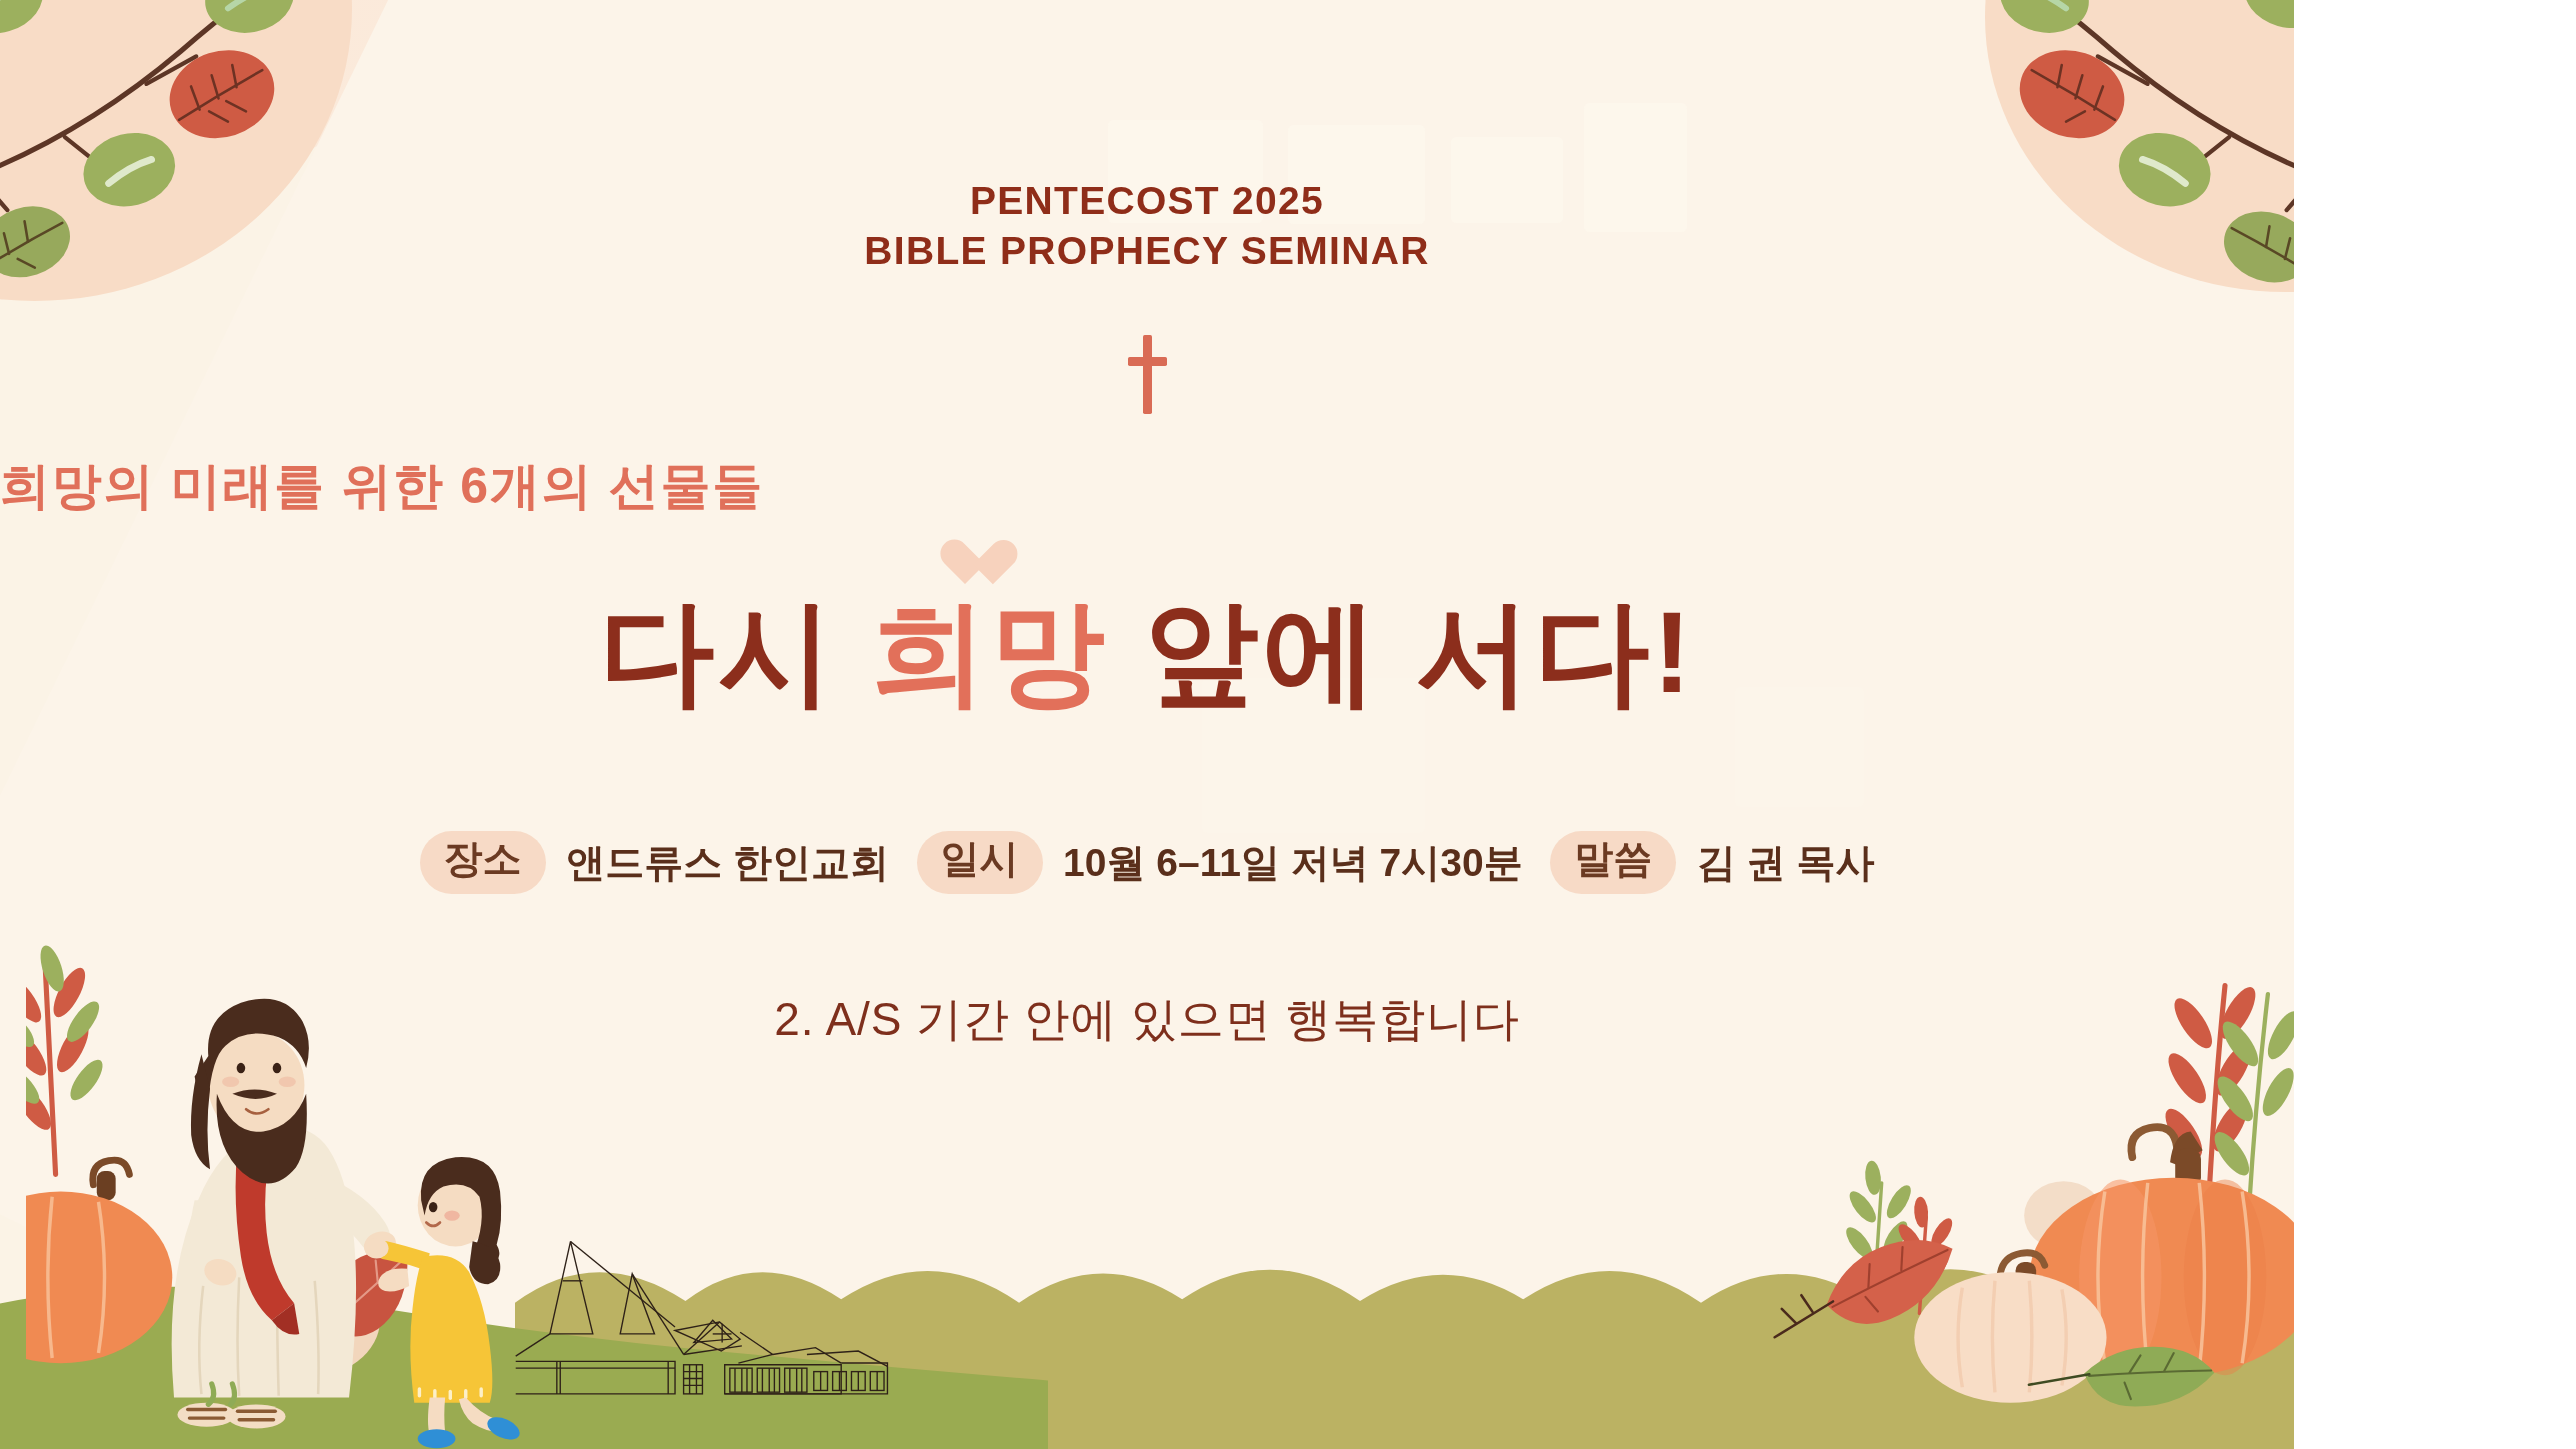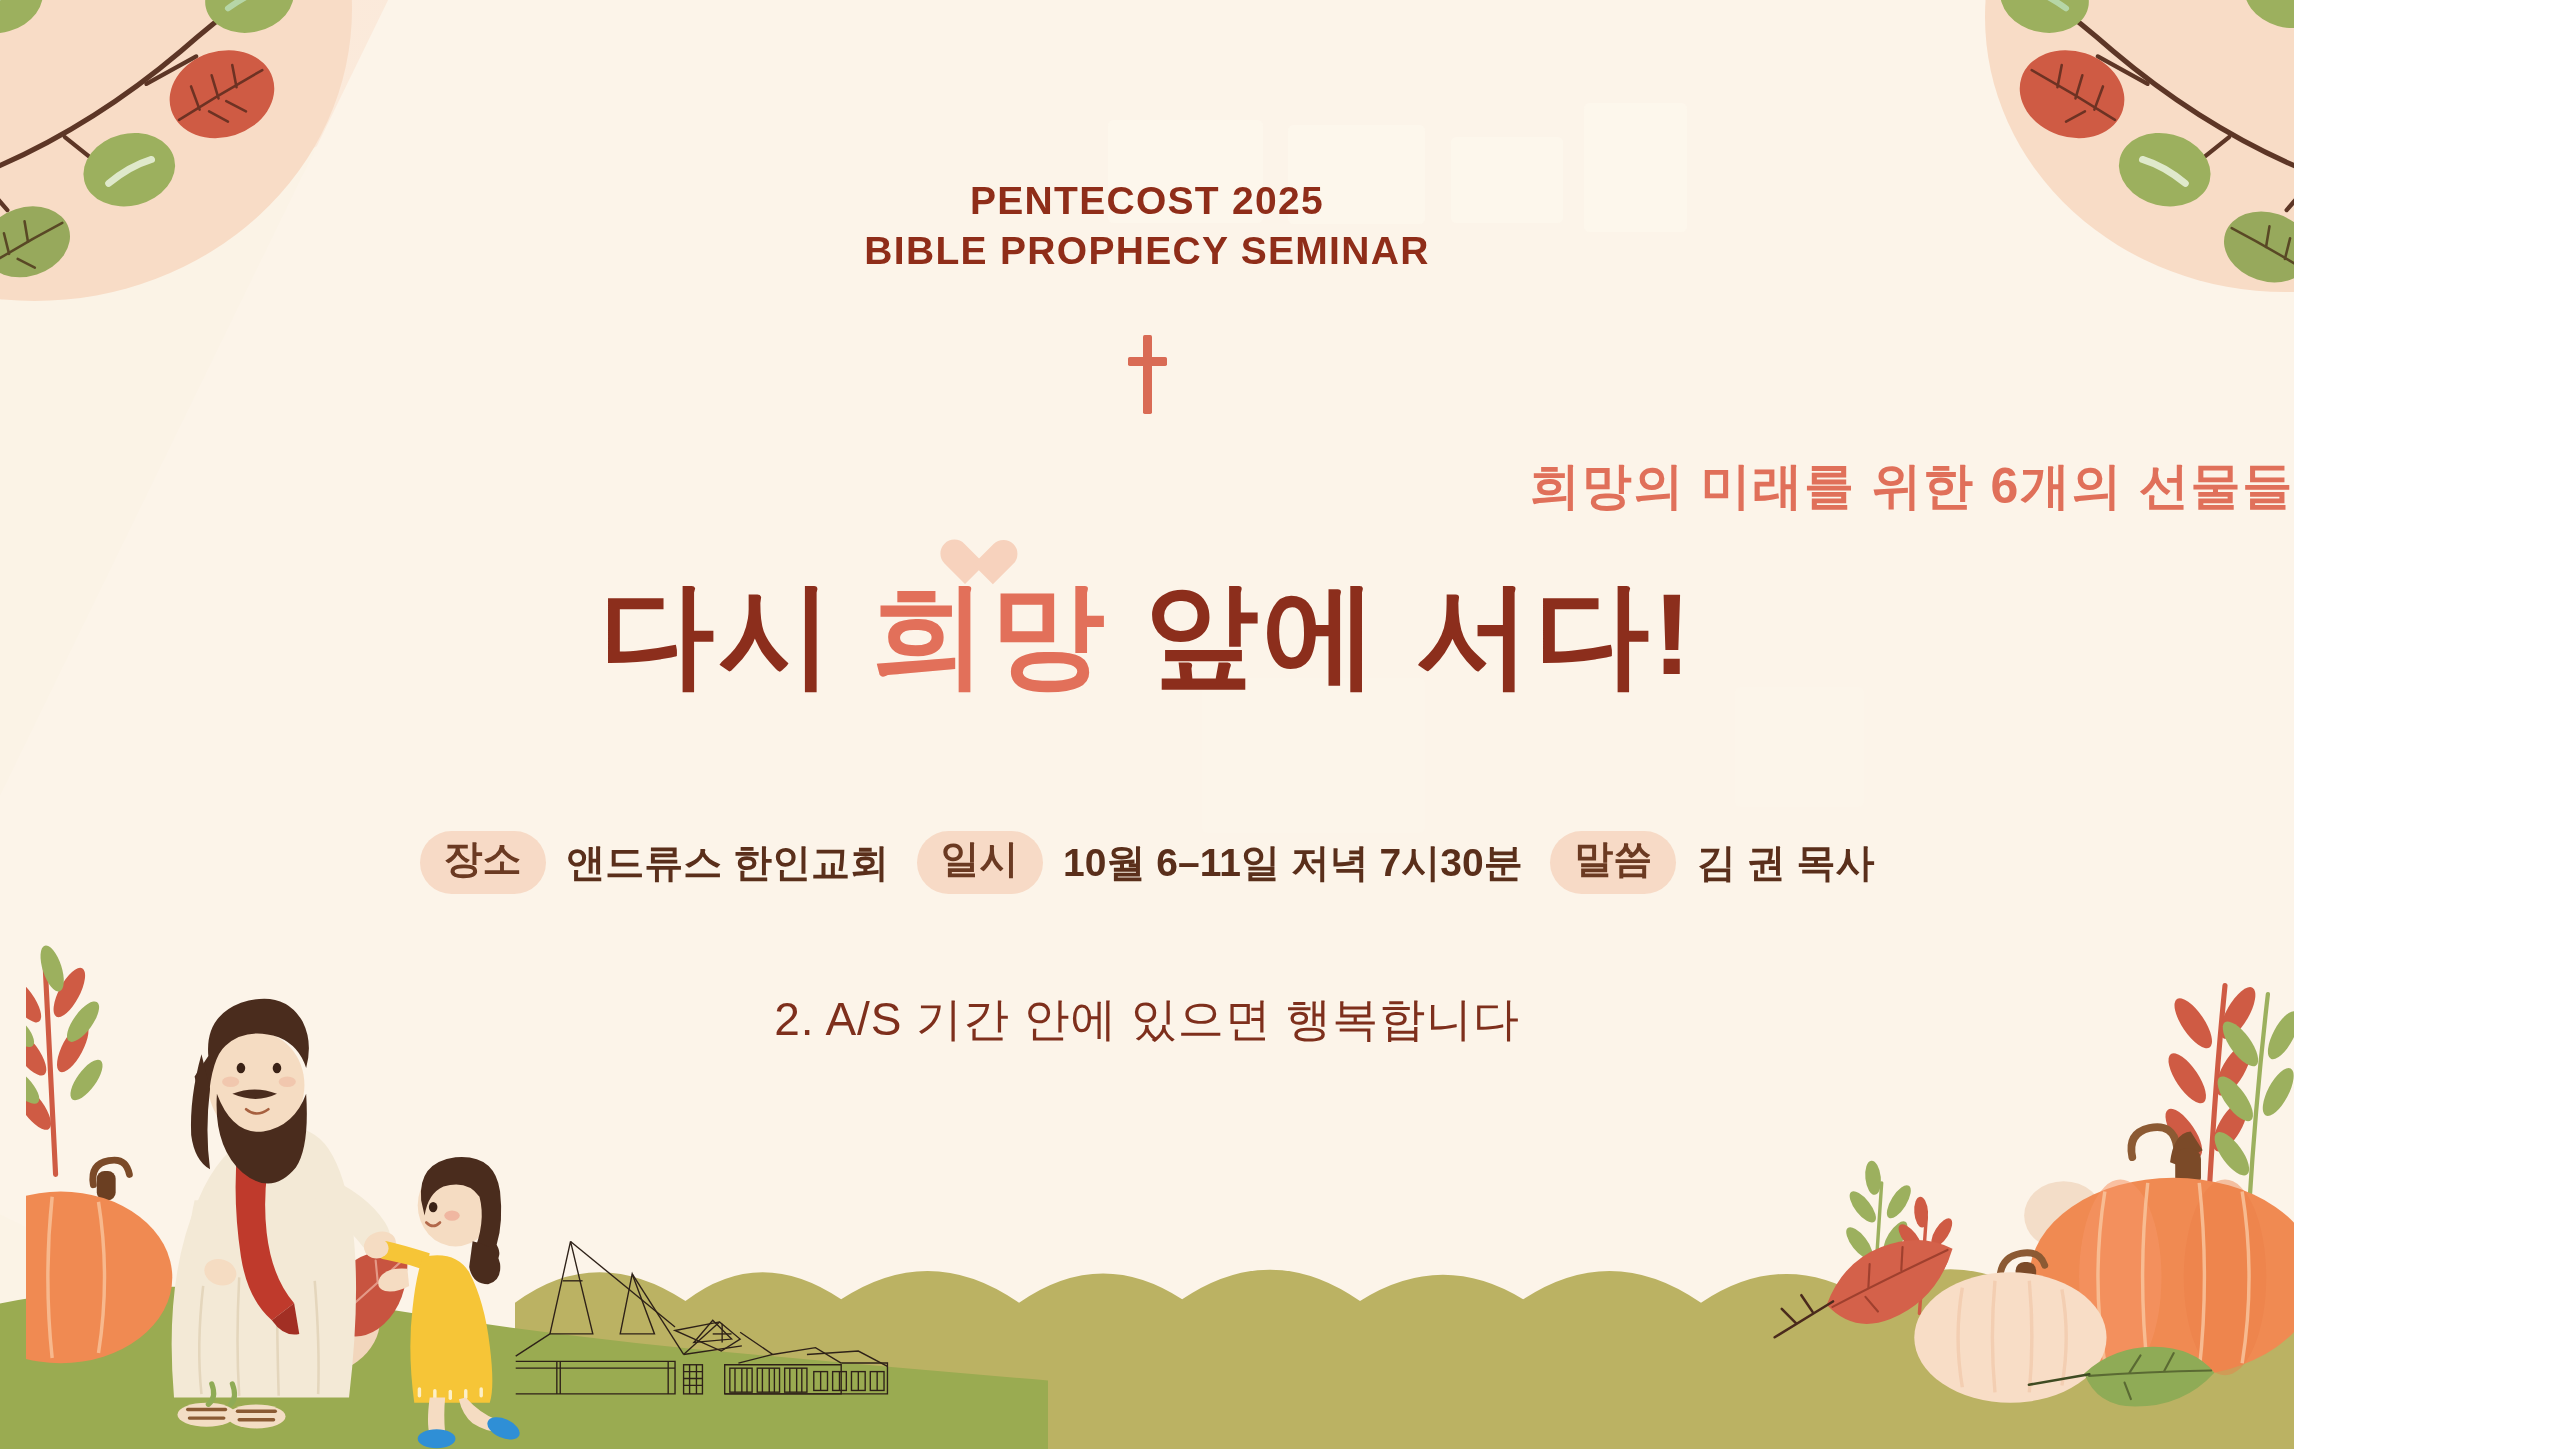--- a/index.html
+++ b/index.html
@@ -134,21 +134,21 @@
     height: 9.4px;
     background: #d96b55;
     border-radius: 1.7px;
   }
 
   .subtitle {
     position: absolute;
     top: 453px;
     left: 0;
     width: 100%;
-    text-align: right;
+    text-align: left;
     color: #e0705a;
     font-weight: 700;
     font-size: 50px;
     letter-spacing: 1.7px;
   }
 
   .heart {
     position: absolute;
     top: 541px;
     left: 938px;
@@ -162,21 +162,21 @@
     width: 27.5px;
     height: 43px;
     background: #f7d2bd;
     border-radius: 27.5px 27.5px 0 0;
   }
   .heart::before { left: 27px; transform: rotate(-45deg); transform-origin: 0 100%; }
   .heart::after  { left: 27px; transform: rotate(45deg);  transform-origin: 100% 100%; }
 
   .main-title {
     position: absolute;
-    top: 577px;
+    top: 595px;
     left: 0;
     width: 100%;
     text-align: center;
     color: #8c2e1c;
     font-weight: 700;
     font-size: 115px;
     letter-spacing: 3.4px;
     line-height: 1;
     white-space: nowrap;
   }

